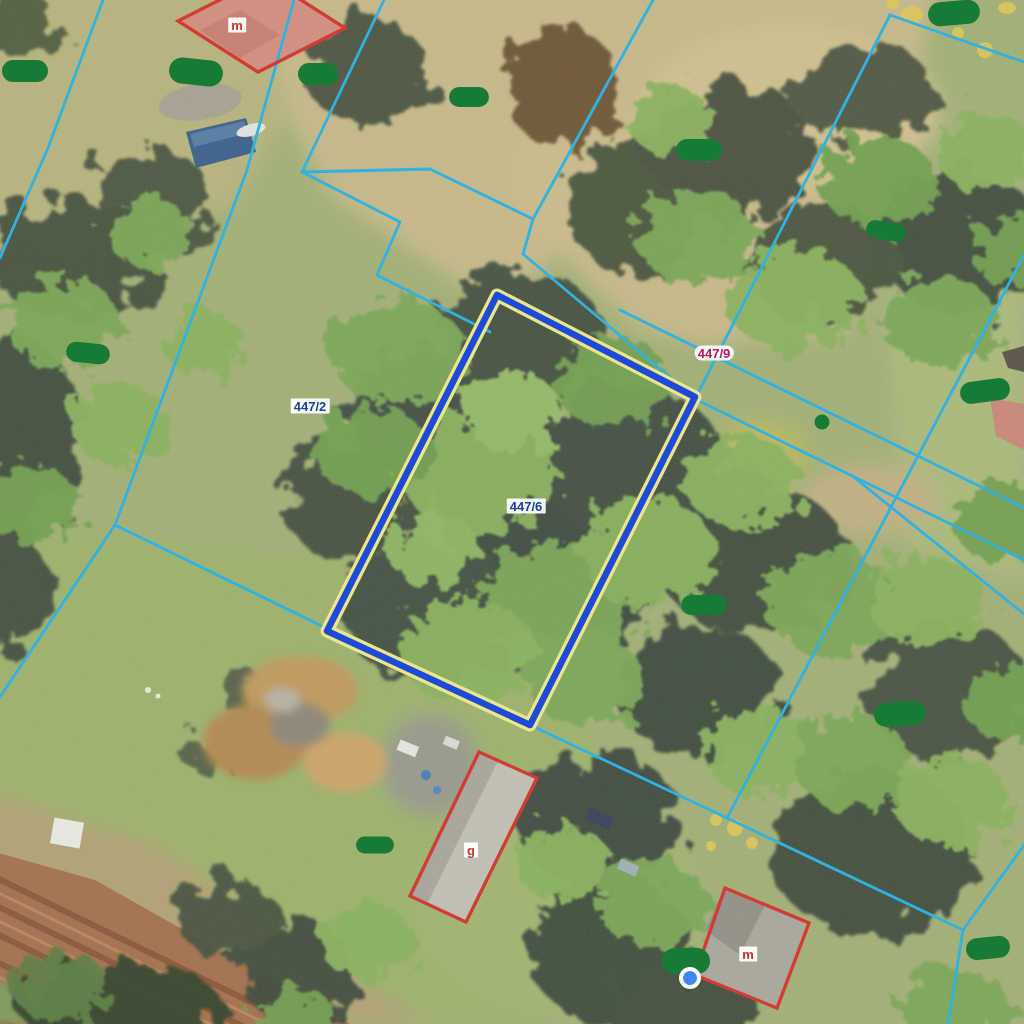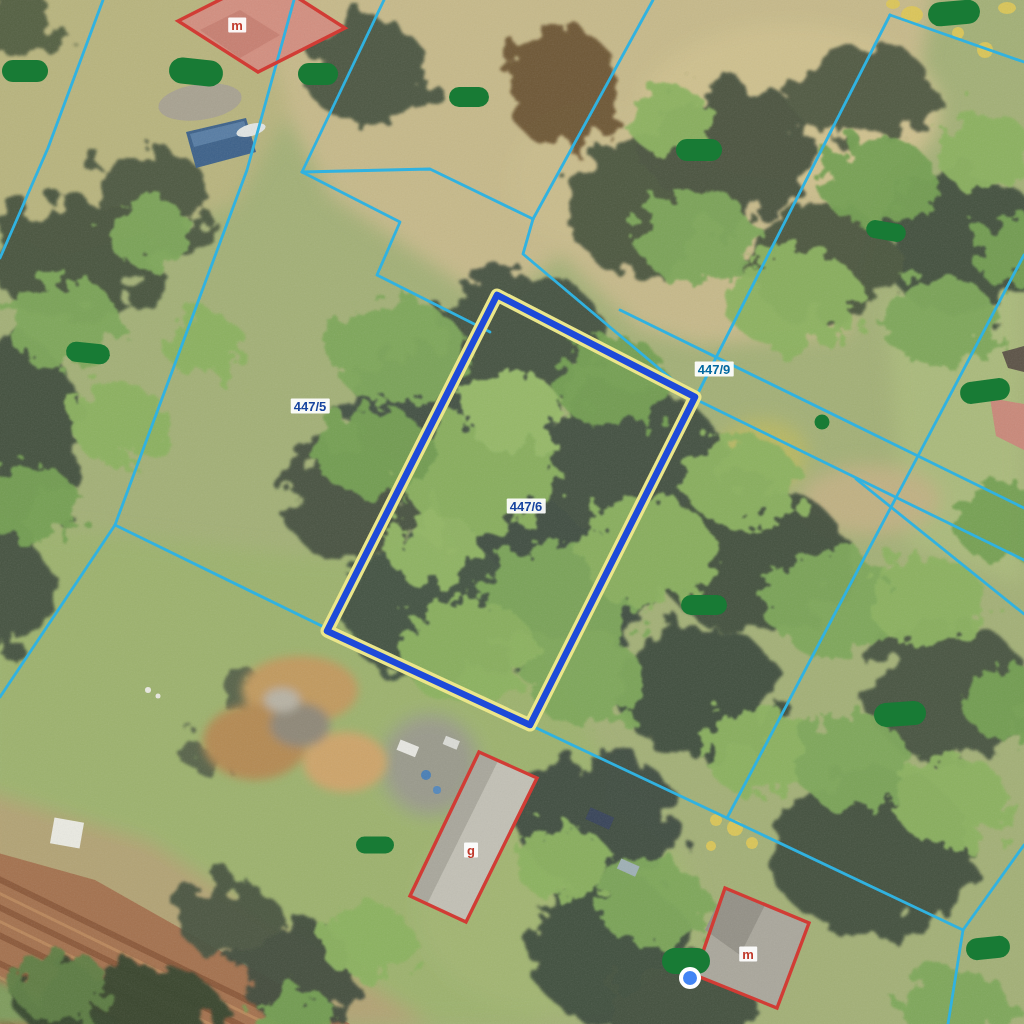--- a/index.html
+++ b/index.html
@@ -246,20 +246,20 @@
         <rect x="-22" y="-11" width="44" height="22" rx="11" fill="#187b35" transform="translate(988 948) rotate(-6)"></rect>
         <rect x="-24" y="-13" width="48" height="26" rx="13" fill="#187b35" transform="translate(686 961) rotate(0)"></rect>
       </g>
     <g id="g-gps">
         <circle cx="690" cy="978" r="11" fill="#ffffff"></circle>
         <circle cx="690" cy="978" r="7" fill="#4285f4"></circle>
       </g>
   </svg>
 
   <div id="labels">
-      <div style="left: 310px; top: 406px; color: rgb(23, 68, 159);">447/5</div>
+      <div style="left: 310px; top: 406px; color: rgb(23, 68, 159);">447/2</div>
       <div style="left: 514px; top: 506px; color: rgb(23, 68, 159); margin-left: 12px;">447/6</div>
-      <div style="left: 714px; top: 369px; color: #0369a1;">447/9</div>
+      <div style="left: 714px; top: 353px; color: #be185d; border-radius: 7px;">447/9</div>
       <div style="left: 237px; top: 25px; color: rgb(192, 57, 43);">m</div>
       <div style="left: 471px; top: 850px; color: rgb(192, 57, 43);">g</div>
       <div style="left: 748px; top: 954px; color: rgb(192, 57, 43);">m</div>
     </div>
 </div>
 
 </body></html>

